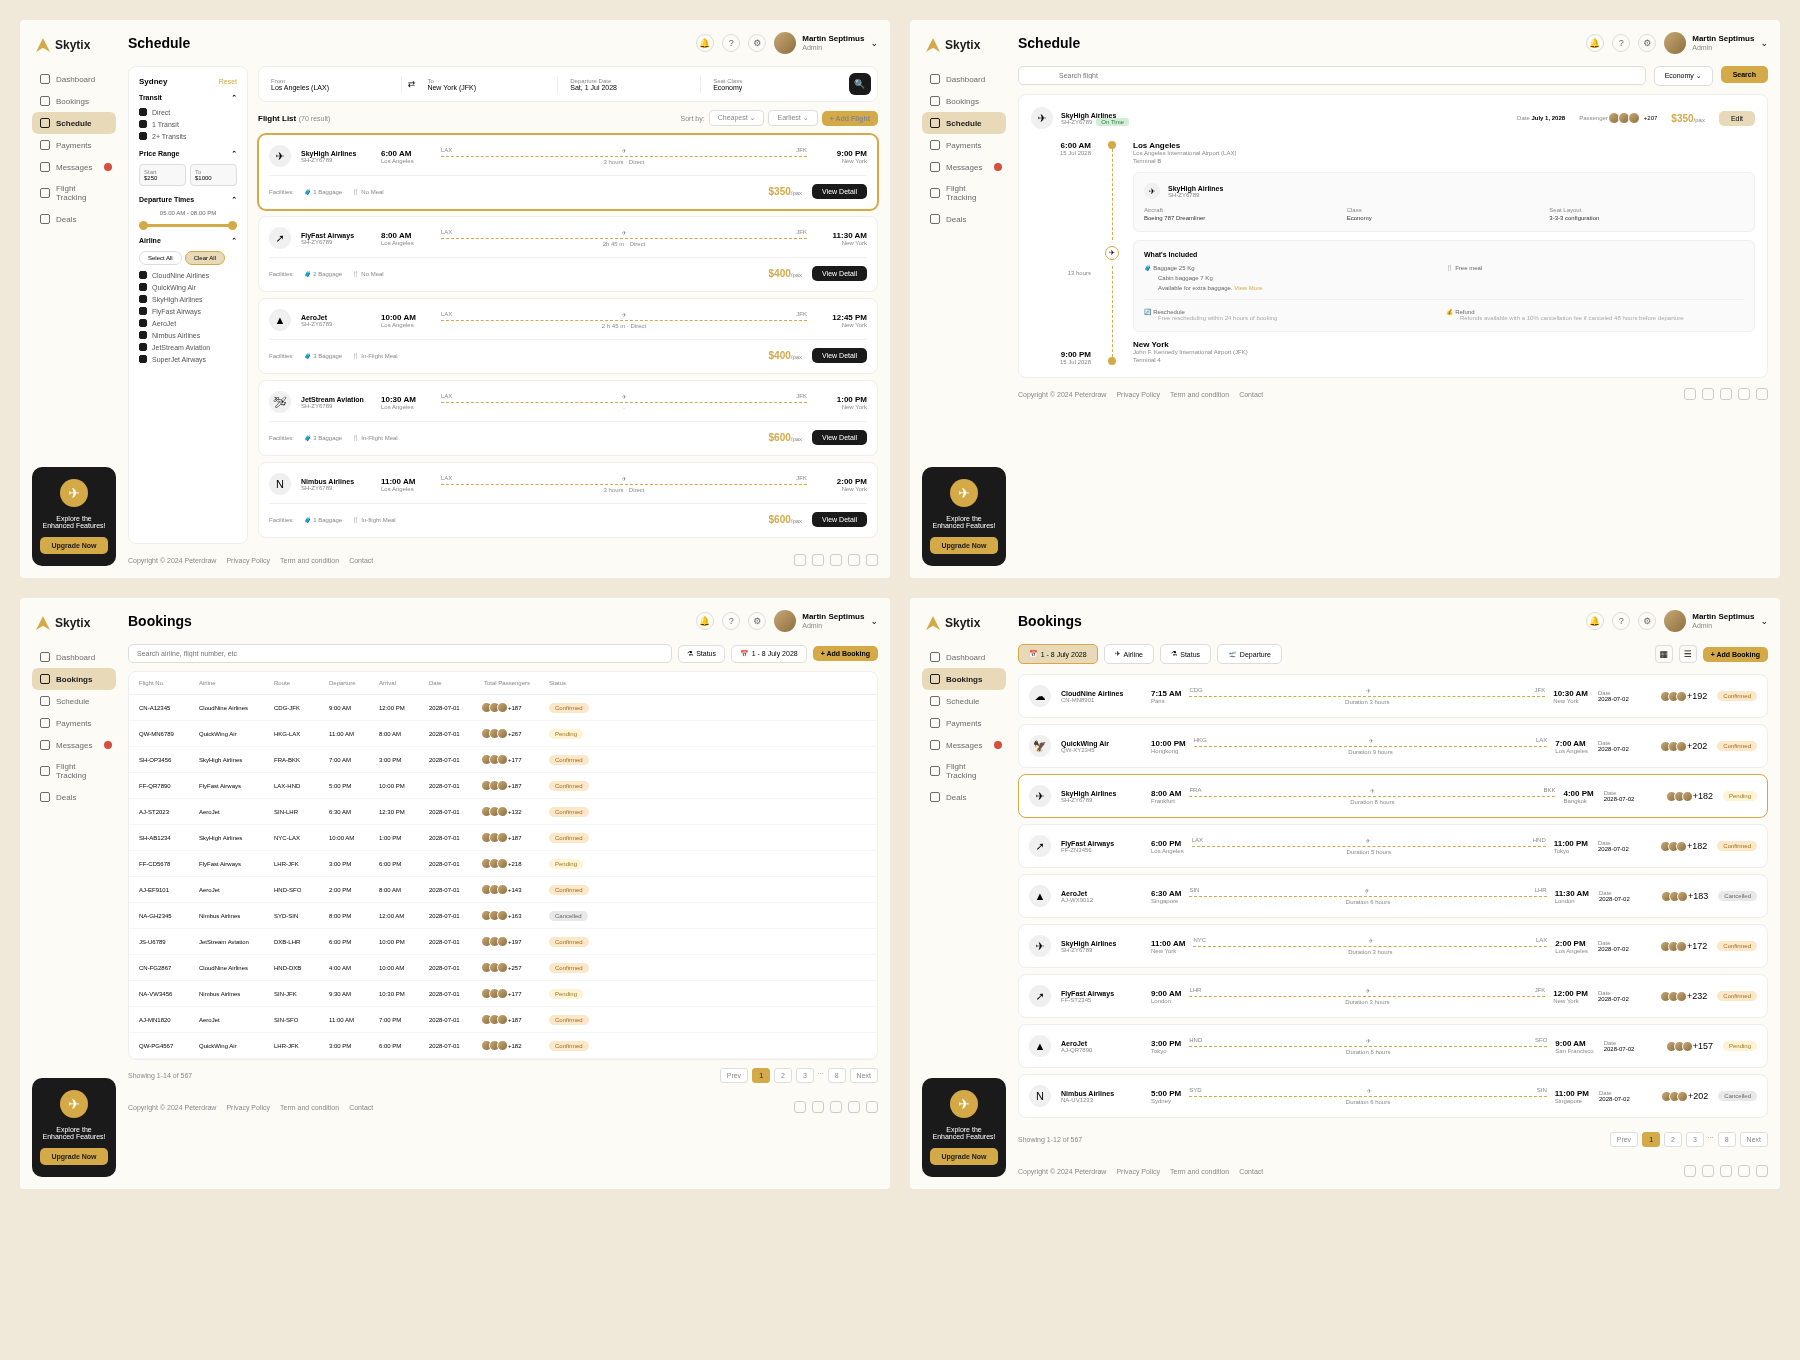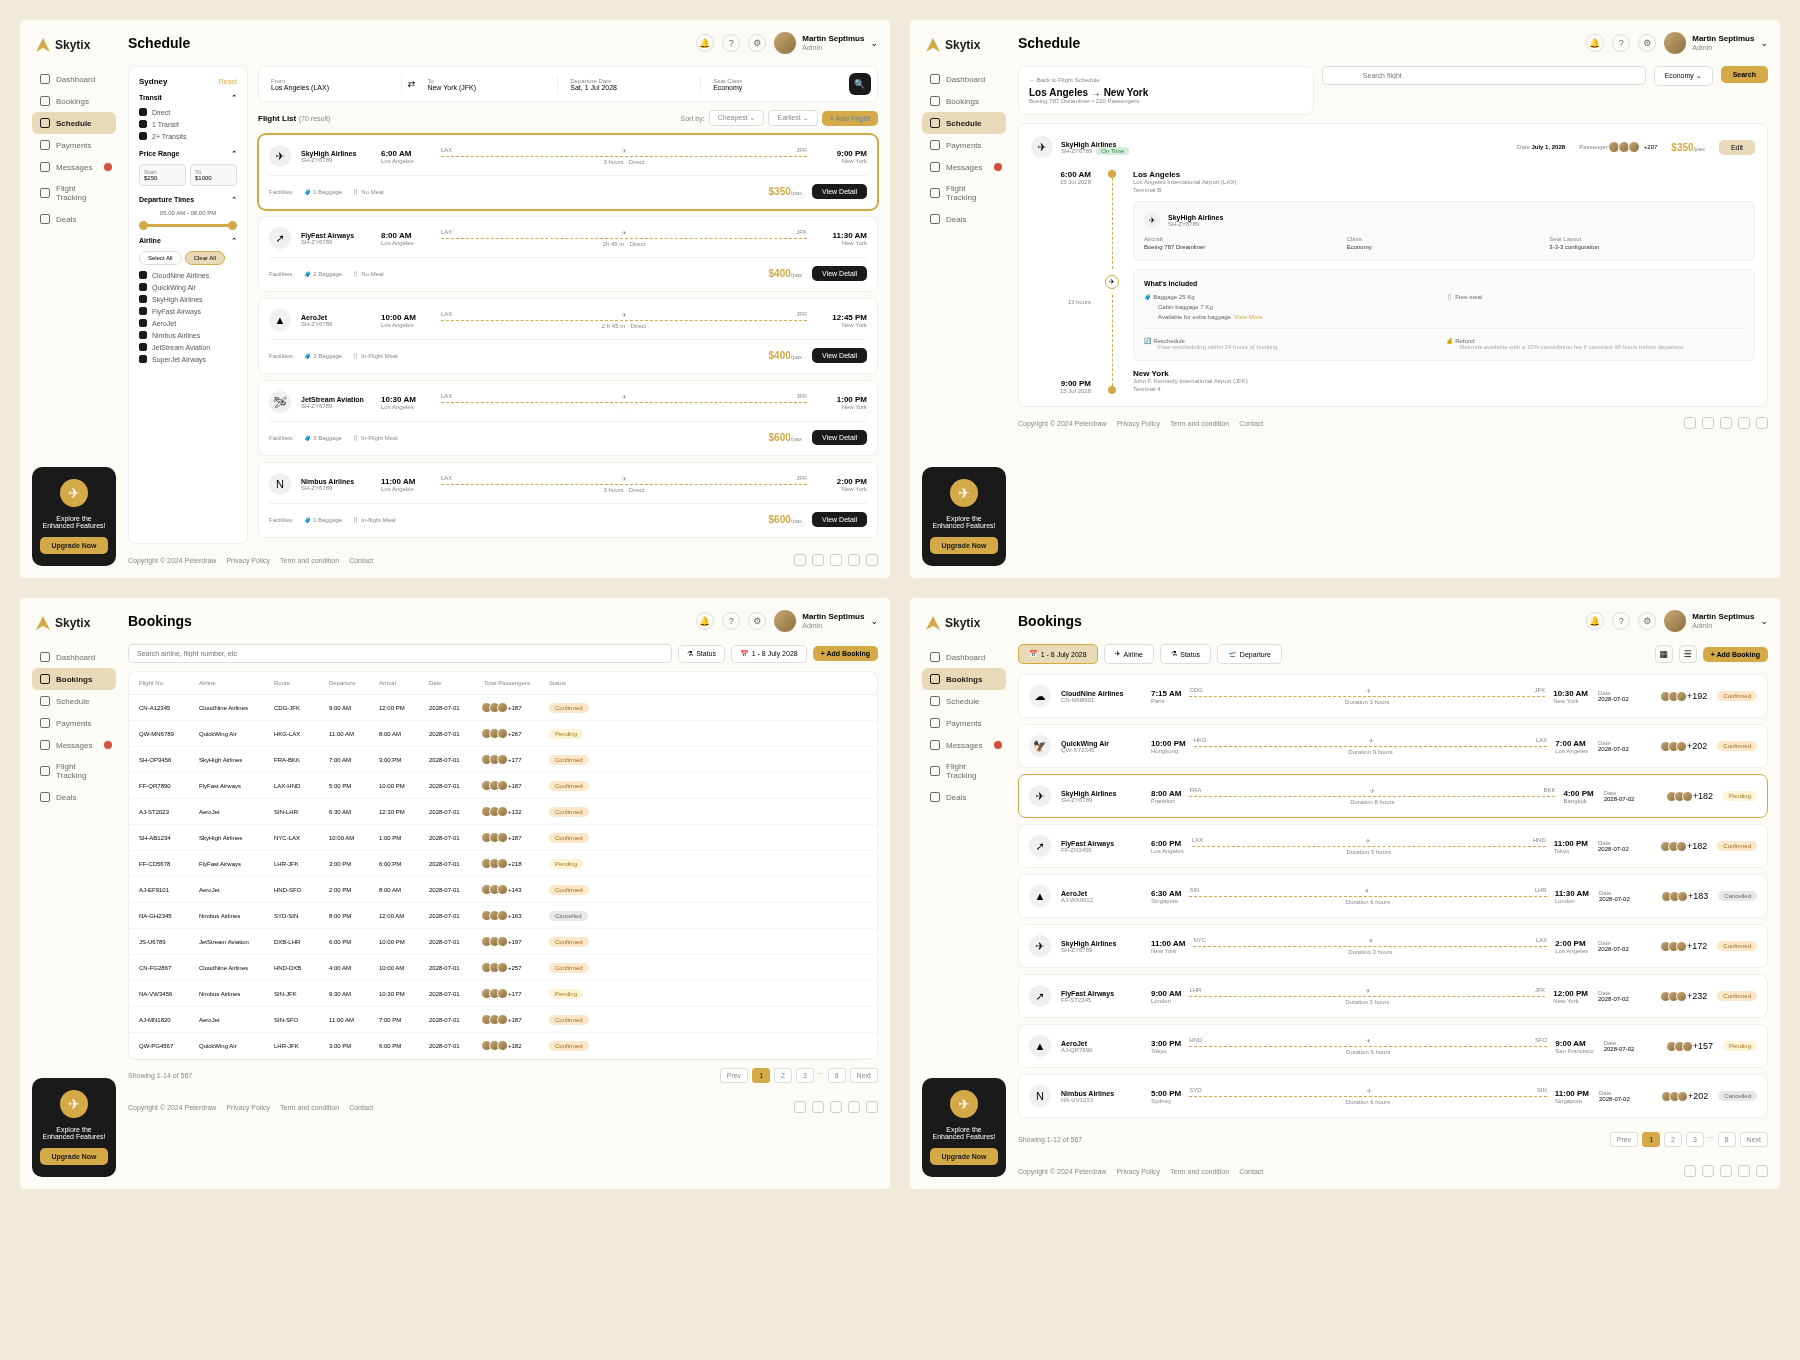--- a/index.html
+++ b/index.html
@@ -572,25 +572,20 @@
             <span class="avatar"></span>
             <div class="user-info">
               <div class="user-name">Martin Septimus</div>
               <div class="user-role">Admin</div>
             </div>
             <span>⌄</span>
           </div>
       </div>
     </div>
     <div style="display:flex;gap:8px;align-items:flex-start;margin-bottom:8px">
-      <div class="detail-header" style="flex:1;margin:0">
-        <div class="back-link">← Back to Flight Schedule</div>
-        <div class="route-title">Los Angeles → New York</div>
-        <div class="route-sub">Boeing 787 Dreamliner • 220 Passengers</div>
-      </div>
       <input class="search-inp" style="width: 100px; padding-left: 40px;" placeholder="Search flight">
       <span class="btn-outline"><span>Economy</span> ⌄</span>
       <span class="btn-yellow">Search</span>
     </div>
     <div class="detail-card">
       <div class="detail-top">
         <div style="display:flex;align-items:center;gap:8px">
           <span class="airline-logo">✈</span>
           <div>
               <div class="airline-name">SkyHigh Airlines</div>

